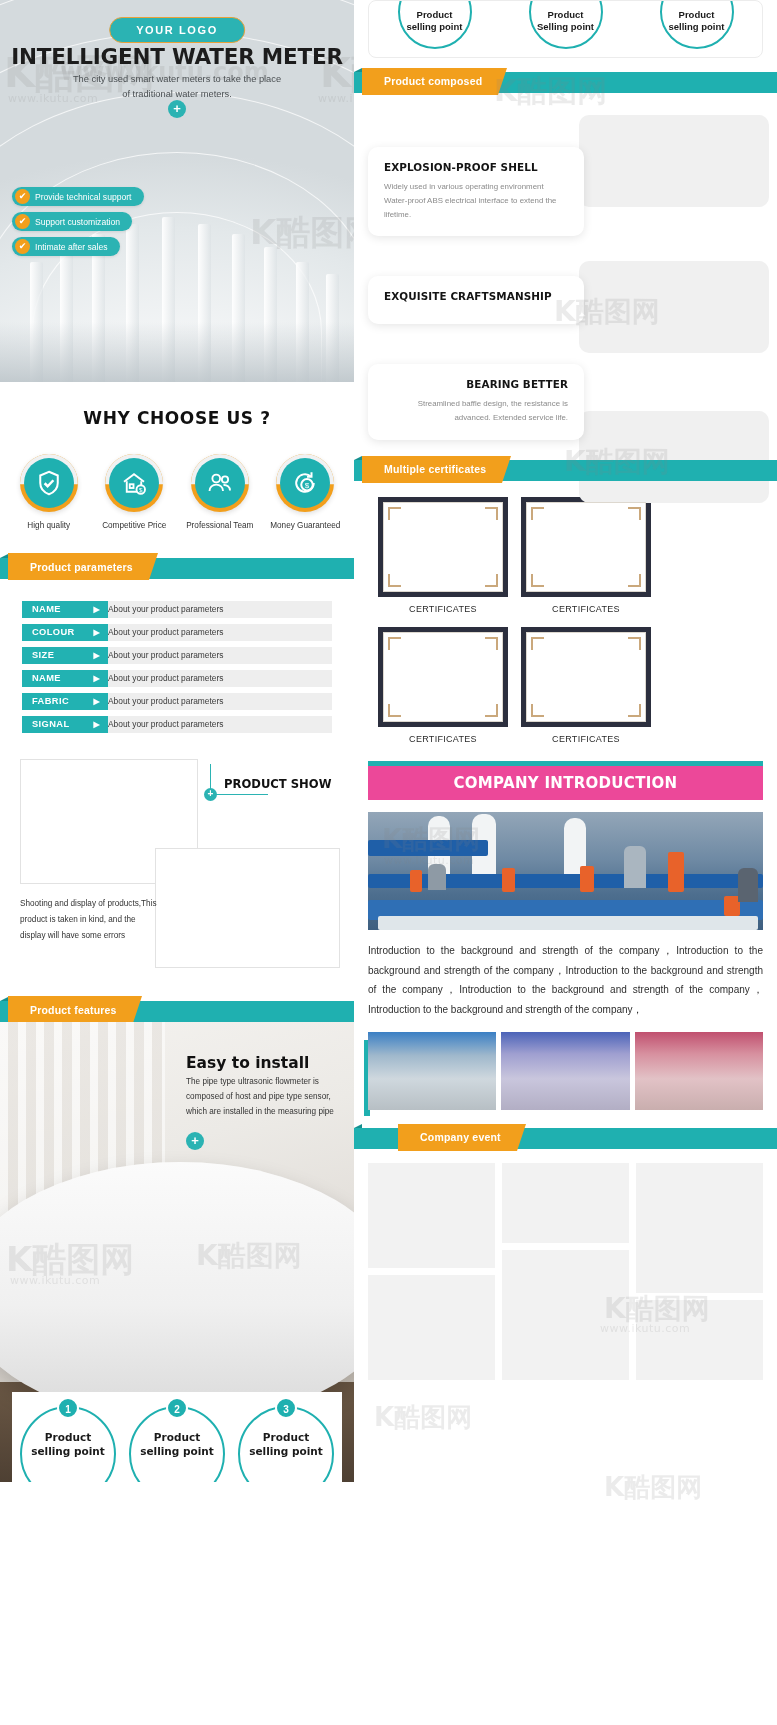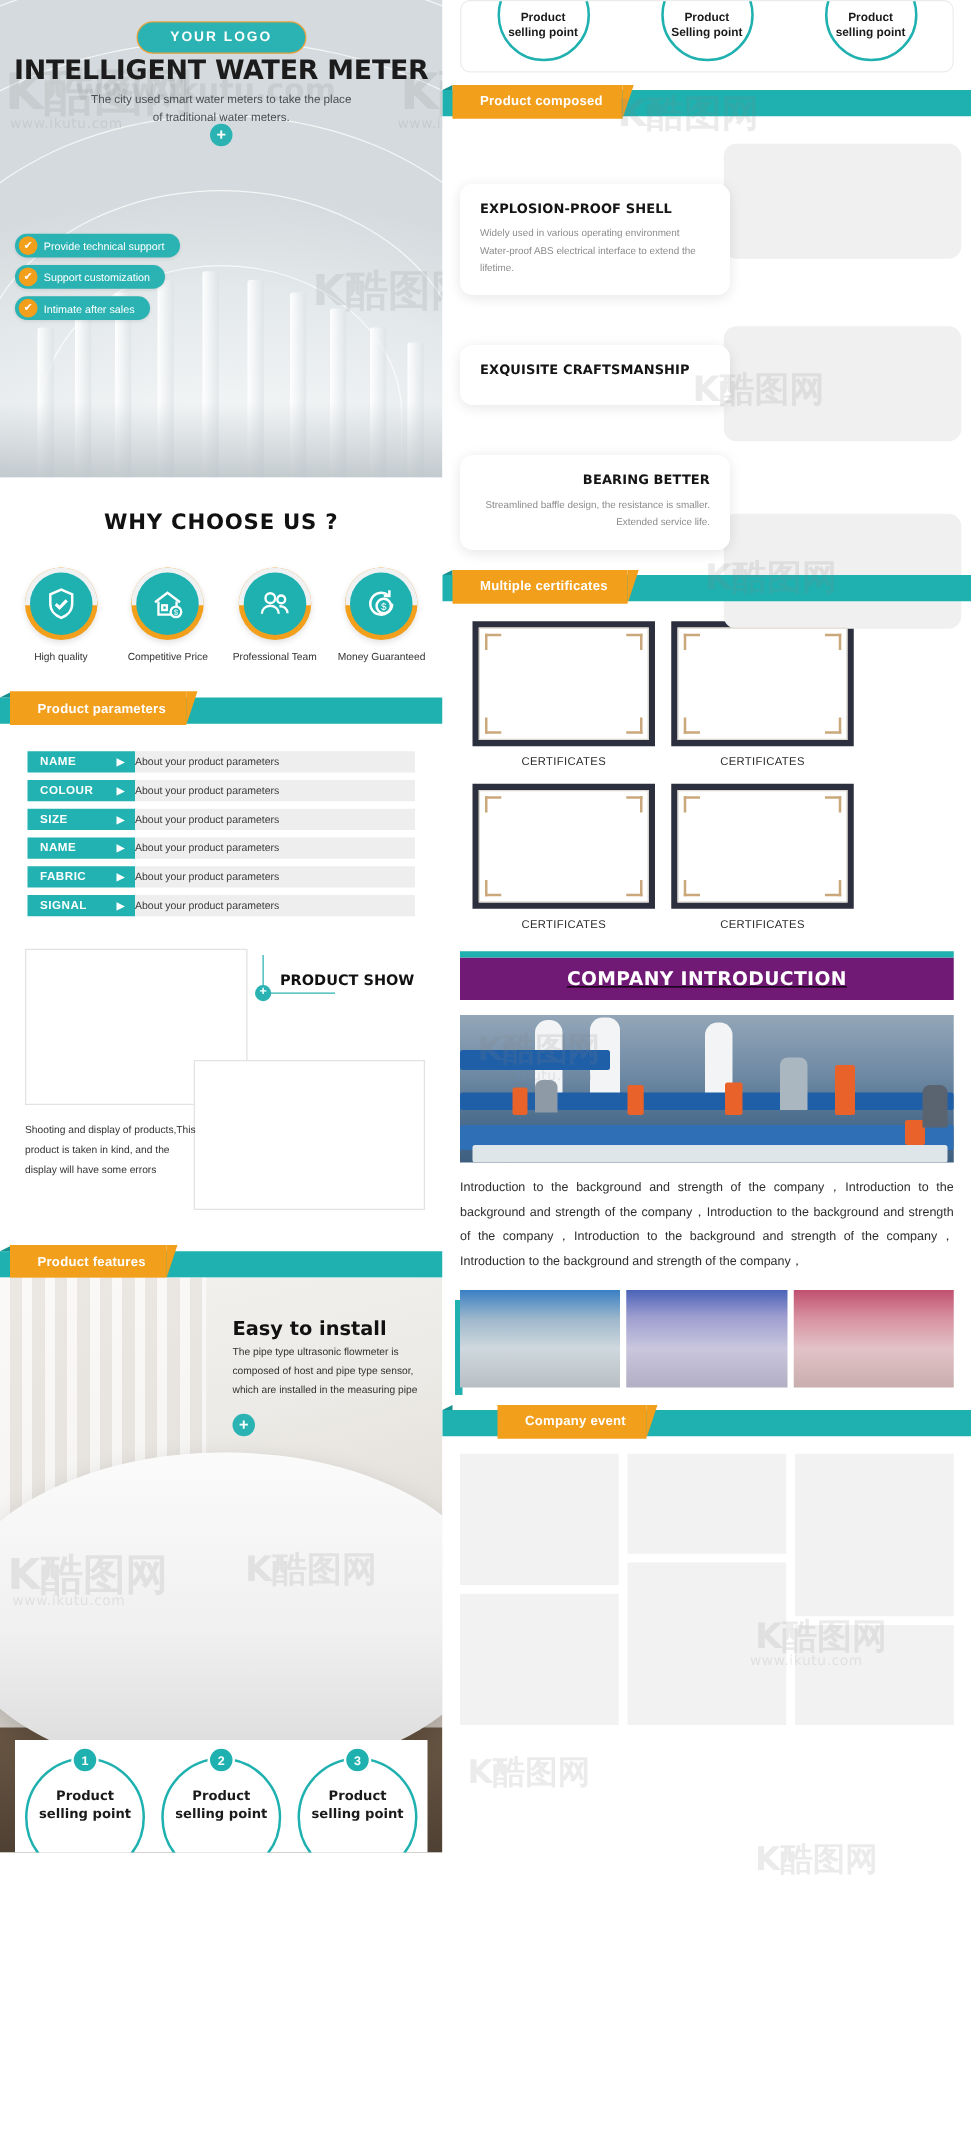--- a/index.html
+++ b/index.html
@@ -236,40 +236,40 @@
     margin-bottom: 40px; z-index: 2;
   }
   .dcard h4 {
     font-size: 10.4px; font-weight: bold; color: #141414; margin-bottom: 7px;
     letter-spacing: .1px; font-family: "DejaVu Sans", sans-serif;
   }
   .dcard p { font-size: 7.9px; line-height: 1.75; color: #8b8b8b; }
 
   
   .certs { display: flex; flex-wrap: wrap; gap: 13px; padding: 16px 24px 0; }
-  .cert-item { width: 146px; }
+  .cert-item { width: 130px; }
   .cert-frame {
     height: 100px; background: #2c2f3e; padding: 5px;
   }
   .cert-inner {
     height: 100%; background: #fff; border: 1px solid #ddd8cf; position: relative;
   }
   .cert-corner { position: absolute; width: 13px; height: 13px; border: 2px solid #caa87c; }
   .c-tl { top: 4px; left: 4px; border-right: none; border-bottom: none; }
   .c-tr { top: 4px; right: 4px; border-left: none; border-bottom: none; }
   .c-bl { bottom: 4px; left: 4px; border-right: none; border-top: none; }
   .c-br { bottom: 4px; right: 4px; border-left: none; border-top: none; }
   .cert-cap {
     text-align: center; font-size: 9px; color: #2a2a2a; margin-top: 7px; letter-spacing: .3px;
   }
 
   
   .ci-bar {
-    margin: 22px 14px 0; background: #701a75; position: relative;
-    height: 34px; display: flex; align-items: center; justify-content: center; text-decoration: underline;
+    margin: 22px 14px 0; background: #ec4899; position: relative;
+    height: 34px; display: flex; align-items: center; justify-content: center;
   }
   .ci-bar::before {
     content: ""; position: absolute; left: 0; right: 0; top: -5px; height: 5px; background: #1fb0b0;
   }
   .ci-bar span {
     color: #fff; font-size: 15px; font-weight: bold; letter-spacing: .3px;
     font-family: "DejaVu Sans", sans-serif;
   }
   .ci-photo {
     margin: 12px 14px 0; height: 118px; position: relative; overflow: hidden;
@@ -571,21 +571,21 @@
       </div>
 
       <div class="ghost" style="top:168px;"></div>
       <div class="dcard">
         <h4>EXQUISITE CRAFTSMANSHIP</h4>
       </div>
 
       <div class="ghost" style="top:318px;"></div>
       <div class="dcard" style="margin-bottom:20px;text-align:right;">
         <h4>BEARING BETTER</h4>
-        <p>Streamlined baffle design, the resistance is smaller. Extended service life.</p>
+        <p>Streamlined baffle design, the resistance is advanced. Extended service life.</p>
       </div>
     </div>
 
     <div class="ribbon">
       <div class="ribbon-tab">Multiple certificates</div>
     </div>
 
     <div class="certs">
       <div class="cert-item">
         <div class="cert-frame">

